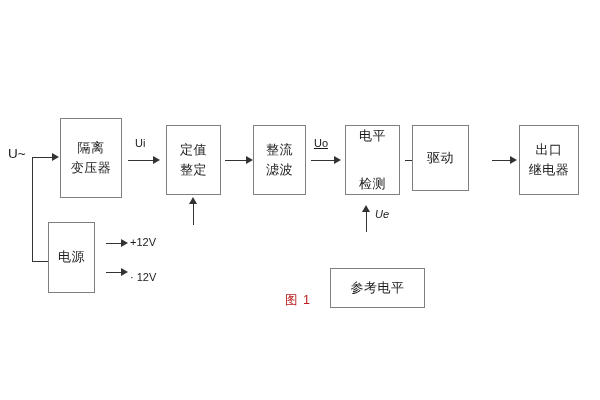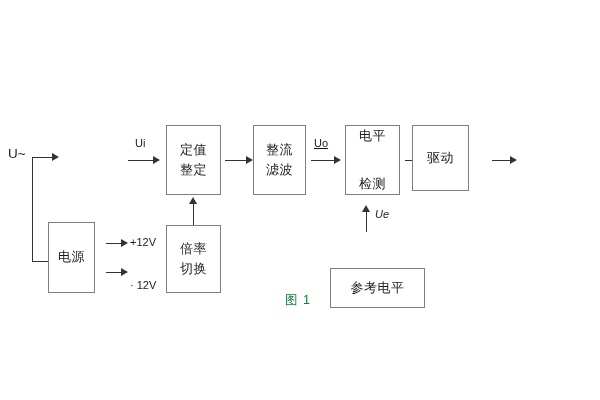--- a/index.html
+++ b/index.html
@@ -38,21 +38,21 @@
     color: #1a1a1a;
     font-size: 11px;
     white-space: nowrap;
     line-height: 1;
   }
   .lbl.big {
     font-size: 13.5px;
   }
   .caption {
     position: absolute;
-    color: #15803d;
+    color: #b91c1c;
     font-size: 12.5px;
     white-space: nowrap;
     letter-spacing: 1px;
   }
   .hline {
     position: absolute;
     height: 1px;
     background: #333333;
   }
   .vline {
@@ -82,20 +82,24 @@
 <div id="canvas">
 
   <div class="lbl big" style="left:8px; top:147px;">U~</div>
 
   <div class="hline" style="left:32px; top:157px; width:22px;"></div>
   <div class="vline" style="left:32px; top:157px; height:105px;"></div>
   <div class="hline" style="left:32px; top:261px; width:22px;"></div>
   <div class="arr-r" style="left:52px; top:153px;"></div>
   <div class="arr-r" style="left:52px; top:257px;"></div>
 
+  <div class="box" style="left:60px; top:118px; width:62px; height:80px;">
+    <span class="ln">隔离</span>
+    <span class="ln">变压器</span>
+  </div>
 
   <div class="lbl" style="left:135px; top:138px;">Ui</div>
   <div class="hline" style="left:128px; top:160px; width:27px;"></div>
   <div class="arr-r" style="left:153px; top:156px;"></div>
 
   <div class="box" style="left:166px; top:125px; width:55px; height:70px;">
     <span class="ln">定值</span>
     <span class="ln">整定</span>
   </div>
 
@@ -119,37 +123,37 @@
   <div class="hline" style="left:405px; top:160px; width:20px;"></div>
   <div class="arr-r" style="left:423px; top:156px;"></div>
 
   <div class="box" style="left:412px; top:125px; width:57px; height:66px;">
     <span class="ln">驱动</span>
   </div>
 
   <div class="hline" style="left:492px; top:160px; width:20px;"></div>
   <div class="arr-r" style="left:510px; top:156px;"></div>
 
+  <div class="box" style="left:519px; top:125px; width:60px; height:70px;">
+    <span class="ln">出口</span>
+    <span class="ln">继电器</span>
+  </div>
 
   <div class="box" style="left:48px; top:222px; width:47px; height:71px;">
     <span class="ln">电源</span>
   </div>
 
   <div class="hline" style="left:106px; top:243px; width:17px;"></div>
   <div class="arr-r" style="left:121px; top:239px;"></div>
   <div class="lbl" style="left:130px; top:237px;">+12V</div>
 
   <div class="hline" style="left:106px; top:272px; width:17px;"></div>
   <div class="arr-r" style="left:121px; top:268px;"></div>
-  <div class="lbl" style="left:130px; top:280px;">· 12V</div>
+  <div class="lbl" style="left:130px; top:272px;">· 12V</div>
 
-  <div class="box" style="left:166px; top:225px; width:55px; height:68px;">
-    <span class="ln">倍率</span>
-    <span class="ln">切换</span>
-  </div>
   <div class="vline" style="left:193px; top:203px; height:22px;"></div>
   <div class="arr-u" style="left:189px; top:197px;"></div>
 
   <div class="box" style="left:330px; top:237px; width:95px; height:40px;margin-top:31px;">
     <span class="ln">参考电平</span>
   </div>
   <div class="vline" style="left:366px; top:211px; height:21px;"></div>
   <div class="arr-u" style="left:362px; top:205px;"></div>
   <div class="lbl" style="left:375px; top:209px;font-style:italic;">Ue</div>
 

